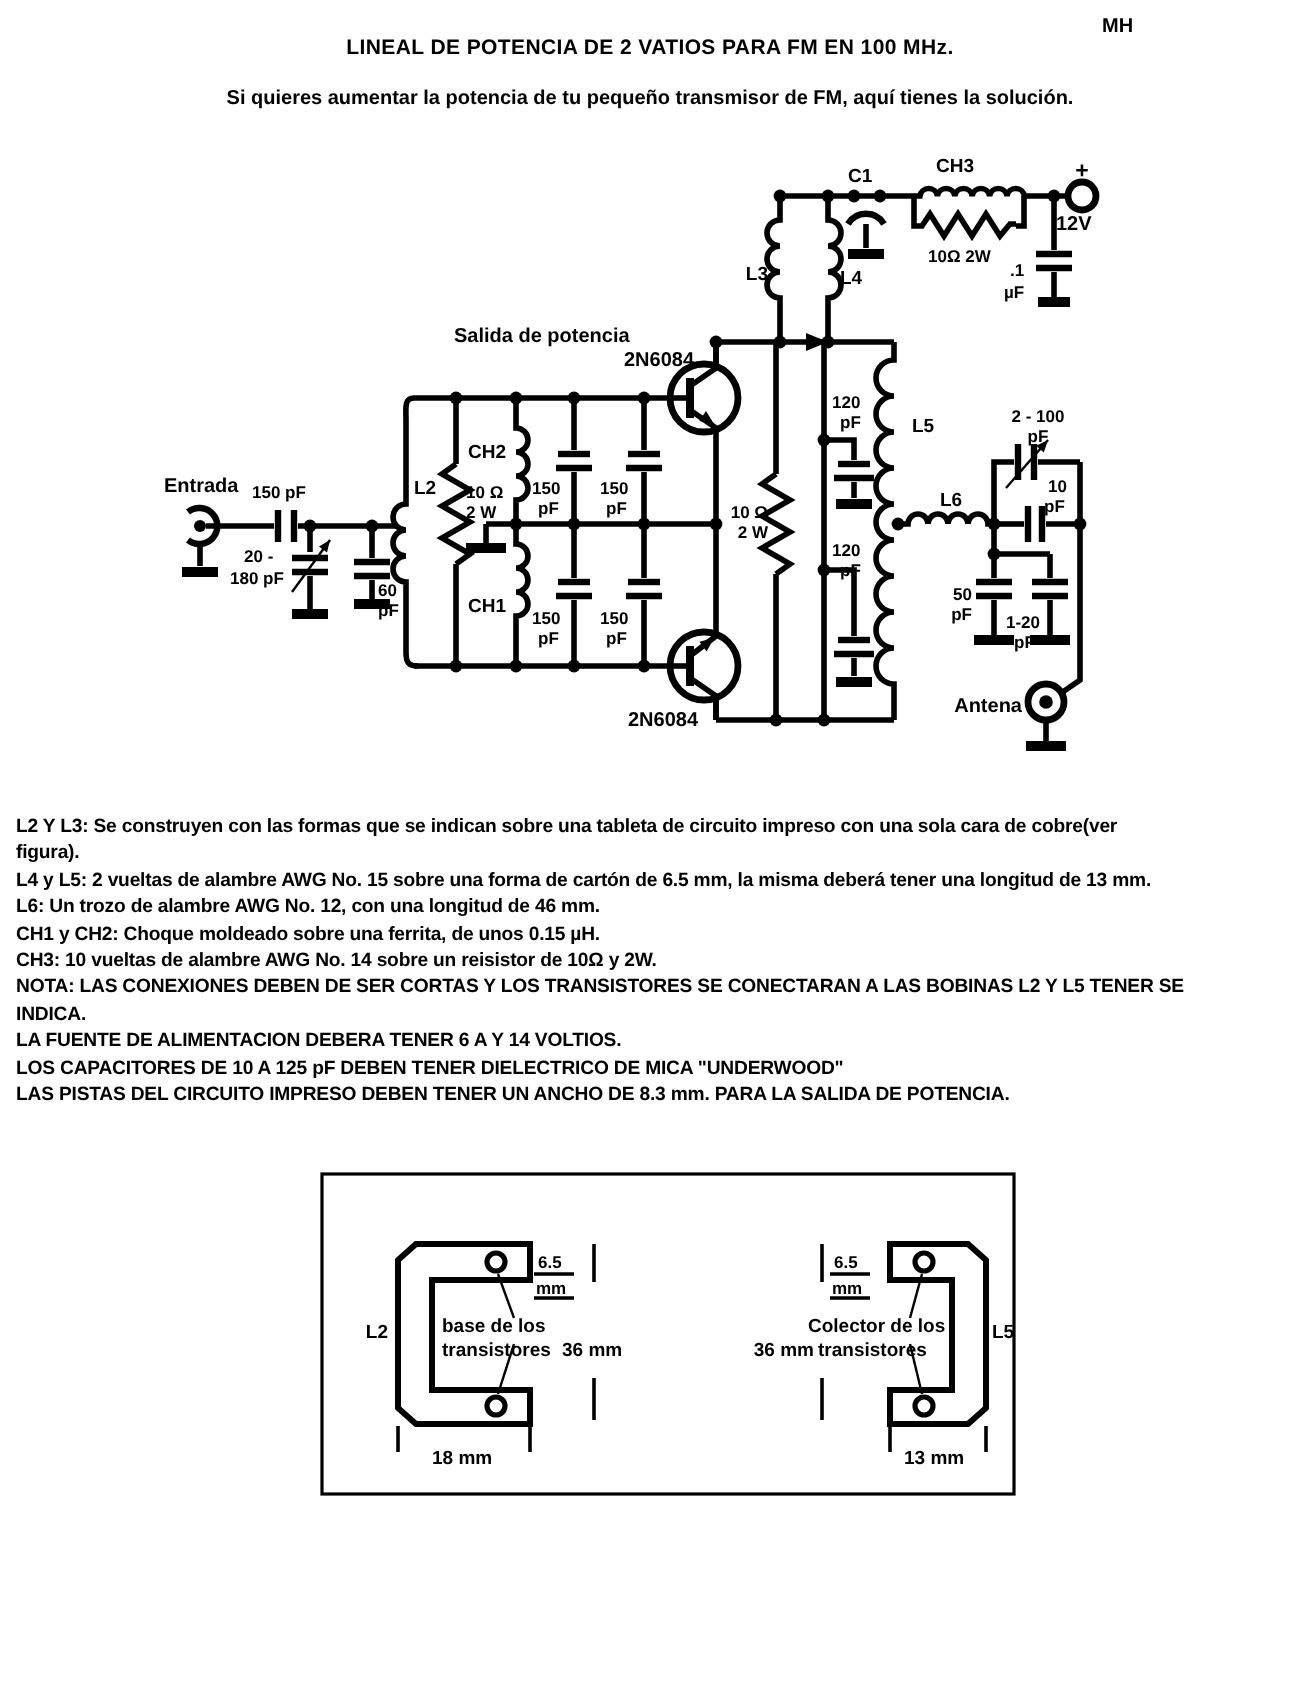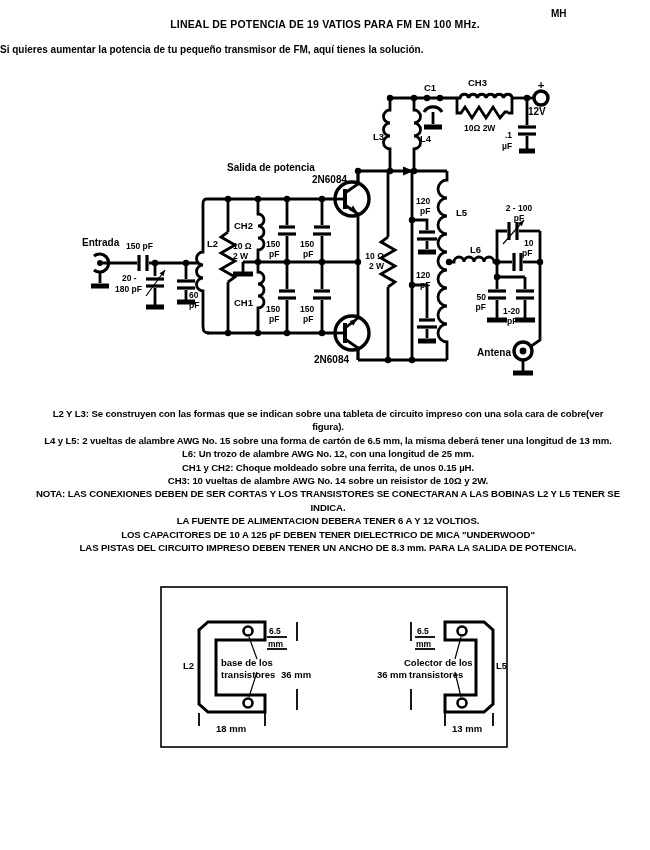--- a/index.html
+++ b/index.html
@@ -1,38 +1,38 @@
 <!DOCTYPE html>
 <html><head>
 <meta charset="utf-8">
 <style>
   html,body{margin:0;padding:0;background:#fff;}
   body{width:650px;height:850px;position:relative;font-family:"Liberation Sans",sans-serif;color:#000;}
   .abs{position:absolute;}
   .title{top:18px;left:0;width:650px;text-align:center;font-size:10.5px;font-weight:bold;letter-spacing:.2px;}
   .mark{top:8px;left:551px;font-size:10px;font-weight:bold;}
-  .subtitle{top:44px;left:0;width:650px;font-size:10px;font-weight:bold;}
+  .subtitle{top:44px;left:0;width:650px;text-align:center;font-size:10px;font-weight:bold;}
   .notes{top:407px;left:8px;width:640px;}
-  .notes div{font-size:9.6px;font-weight:bold;line-height:13.4px;white-space:nowrap;letter-spacing:-.1px;text-align:center;}
+  .notes div{font-size:9.6px;font-weight:bold;line-height:13.4px;white-space:nowrap;letter-spacing:-.1px;}
   svg{position:absolute;overflow:visible;}
   .w{fill:none;stroke:#000;stroke-width:2.8;}
   .w2{fill:none;stroke:#000;stroke-width:3.2;}
   .plate{stroke:#000;stroke-width:3.2;}
   .gnd{stroke:#000;stroke-width:5;}
   .thin{fill:none;stroke:#000;stroke-width:1.2;}
   .dim{fill:none;stroke:#000;stroke-width:1.8;}
   .dot{fill:#000;}
   .st{font-family:"Liberation Sans",sans-serif;font-weight:bold;fill:#000;}
   .f8{font-size:8.5px;}.f9{font-size:9.5px;}.f10{font-size:10px;}.f11{font-size:11.5px;}
   .ae{text-anchor:end;}.am{text-anchor:middle;}
 </style>
 </head>
 <body>
 
-<div class="abs title">LINEAL DE POTENCIA DE 19 VATIOS PARA FM EN 100 MHz.</div>
+<div class="abs title">LINEAL DE POTENCIA DE 2 VATIOS PARA FM EN 100 MHz.</div>
 <div class="abs mark">MH</div>
 <div class="abs subtitle">Si quieres aumentar la potencia de tu pequeño transmisor de FM, aquí tienes la solución.</div>
 
 <svg class="abs" style="left:0;top:70px;" width="650" height="330" viewBox="0 70 650 330">
 
   <g>
     <path class="w" d="M390,98 H457"></path>
     <path class="w" d="M512,98 H534"></path>
     <path class="w" d="M457,98 H460 a4.4,4.4 0 0 1 8.7,0 a4.4,4.4 0 0 1 8.7,0 a4.4,4.4 0 0 1 8.7,0 a4.4,4.4 0 0 1 8.7,0 a4.4,4.4 0 0 1 8.7,0 a4.4,4.4 0 0 1 8.7,0 H512"></path>
     <path class="w" d="M457,98 V113 H461 L465,107 L472,118 L479,107 L486,118 L493,107 L500,118 L505,112 H508 M508,113 H512 V98"></path>
@@ -286,26 +286,26 @@
     <text class="st f8" x="503" y="314">1-20</text>
     <text class="st f8" x="507" y="324">pF</text>
     <text class="st f10 ae" x="511" y="356">Antena</text>
   </g>
 </svg>
 
 <div class="abs notes">
   <div>L2 Y L3: Se construyen con las formas que se indican sobre una tableta de circuito impreso con una sola cara de cobre(ver</div>
   <div>figura).</div>
   <div>L4 y L5: 2 vueltas de alambre AWG No. 15 sobre una forma de cartón de 6.5 mm, la misma deberá tener una longitud de 13 mm.</div>
-  <div>L6: Un trozo de alambre AWG No. 12, con una longitud de 25 mm.</div>
+  <div>L6: Un trozo de alambre AWG No. 12, con una longitud de 46 mm.</div>
   <div>CH1 y CH2: Choque moldeado sobre una ferrita, de unos 0.15 µH.</div>
   <div>CH3: 10 vueltas de alambre AWG No. 14 sobre un reisistor de 10Ω y 2W.</div>
   <div>NOTA: LAS CONEXIONES DEBEN DE SER CORTAS Y LOS TRANSISTORES SE CONECTARAN A LAS BOBINAS L2 Y L5 TENER SE</div>
   <div>INDICA.</div>
-  <div>LA FUENTE DE ALIMENTACION DEBERA TENER 6 A Y 12 VOLTIOS.</div>
+  <div>LA FUENTE DE ALIMENTACION DEBERA TENER 6 A Y 14 VOLTIOS.</div>
   <div>LOS CAPACITORES DE 10 A 125 pF DEBEN TENER DIELECTRICO DE MICA "UNDERWOOD"</div>
   <div>LAS PISTAS DEL CIRCUITO IMPRESO DEBEN TENER UN ANCHO DE 8.3 mm. PARA LA SALIDA DE POTENCIA.</div>
 </div>
 
 <svg class="abs" style="left:155px;top:580px;" width="355" height="175" viewBox="155 580 355 175">
   <rect x="161" y="587" width="346" height="160" fill="none" stroke="#000" stroke-width="1.6"></rect>
 
   <g>
     <path d="M208,622 H265 V640 H216 V695 H265 V712 H208 L199,704 V630 Z" fill="none" stroke="#000" stroke-width="3"></path>
     <circle cx="248" cy="631" r="4.5" fill="none" stroke="#000" stroke-width="2.6"></circle>

